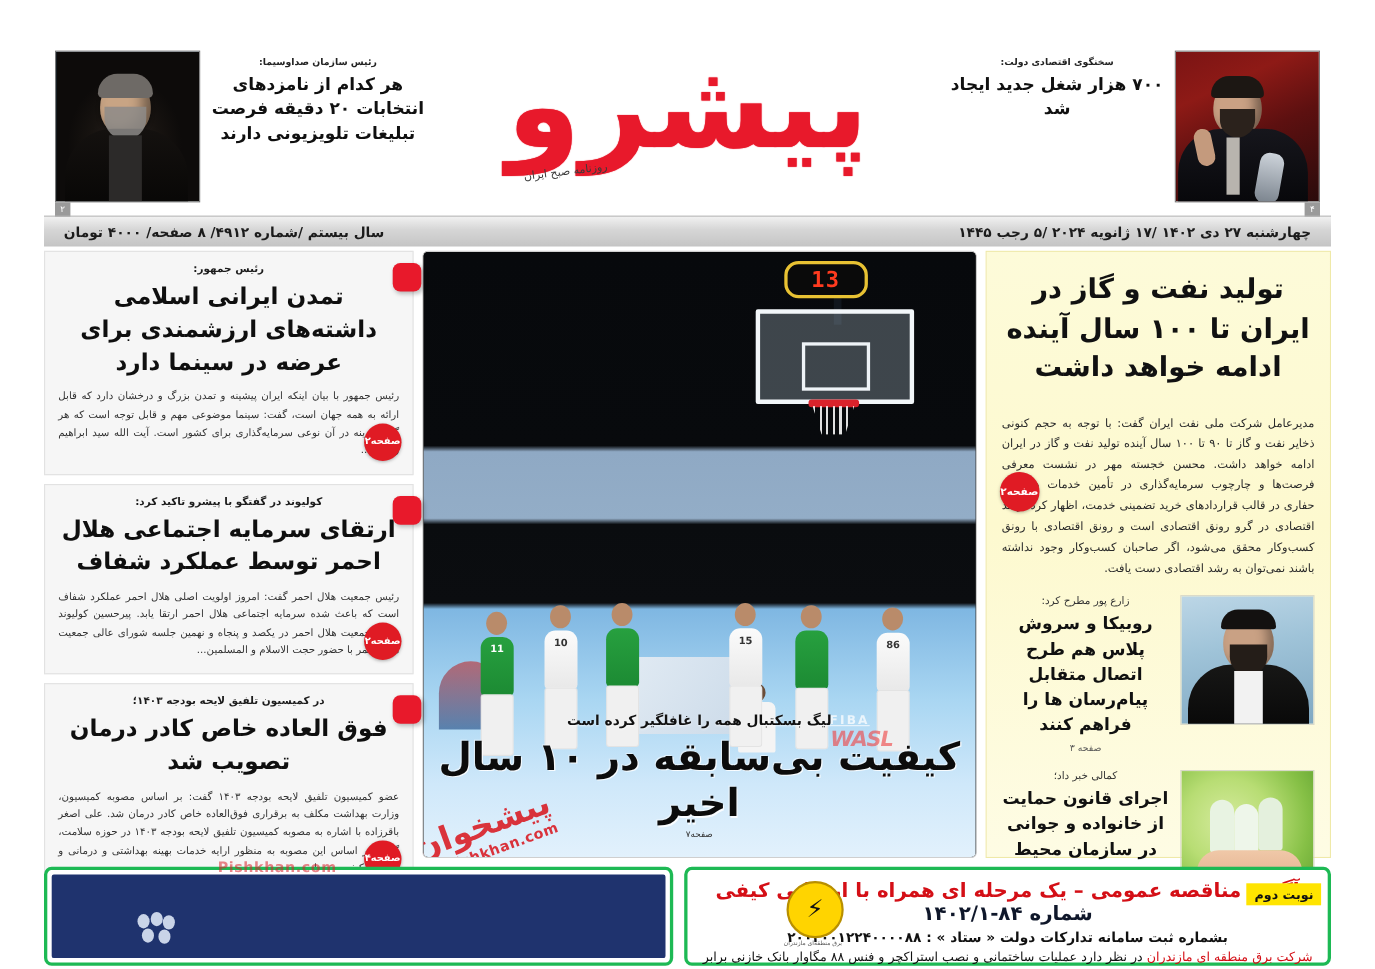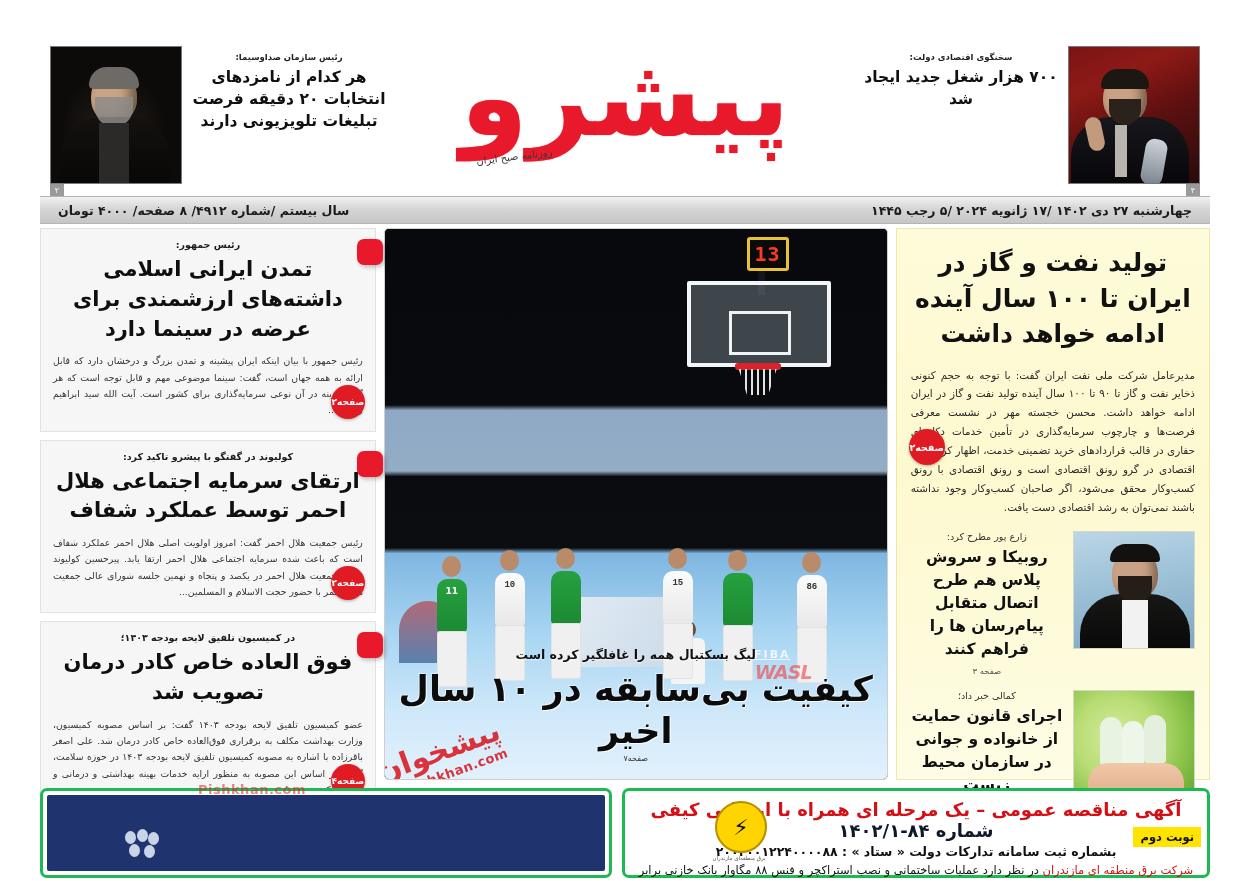--- a/index.html
+++ b/index.html
@@ -110,21 +110,21 @@
   .col-mid   { width:516px; position:relative; }
   .col-right { width:344px; display:flex; flex-direction:column; gap:8px; }
 
   
   .left-card {
     background: linear-gradient(180deg,#fdfbd9 0%, #fdf9cf 45%, #fefce4 100%);
     border:1px solid #efe9a8; height:100%; padding:12px 14px; position:relative;
   }
   .lead-head {
     font-size:25px; font-weight:700; color:#111; text-align:center; line-height:1.42;
-    margin: 4px 0 14px;
+    margin: 4px 0 24px;
   }
   .lead-body {
     font-size:10.4px; line-height:1.82; color:#2a2a2a; text-align:justify;
   }
   .badge {
     position:absolute; width:36px; height:36px; border-radius:50%;
     background:#e01b24; color:#fff; font-size:9.5px; font-weight:700;
     display:flex; align-items:center; justify-content:center;
     box-shadow:0 1px 3px rgba(0,0,0,.3);
   }
@@ -169,22 +169,22 @@
     position:absolute; inset:0;
     background:
       linear-gradient(180deg,
         #07090c 0%, #080a0d 32%,
         #8fa9c4 33%, #93adc7 44%,
         #0a0c0f 45%, #0b0d10 58%,
         #7fb7e2 59%, #a9d6f2 74%,
         #cfe8fa 88%, #e2f1fc 100%);
   }
   .scoreclock {
-    position:absolute; right:98px; top:8px; width:42px; height:34px;
-    background:#0a0a0a; border:3px solid #e8c233; border-radius:3px;
+    position:absolute; right:98px; top:8px; width:76px; height:34px;
+    background:#0a0a0a; border:3px solid #e8c233; border-radius:13px;
     display:flex; align-items:center; justify-content:center;
   }
   .scoreclock .num {
     color:#ff3b1f; font-family:"DejaVu Sans Mono","Liberation Mono",monospace;
     font-size:20px; font-weight:700; letter-spacing:1px;
   }
   .backboard {
     position:absolute; right:56px; top:52px; width:144px; height:86px;
     background: rgba(205,225,240,.28); border:4px solid #f2f6f9; border-radius:2px;
   }
@@ -197,21 +197,21 @@
 
   .player { position:absolute; bottom:92px; }
   .player .torso { width:30px; height:54px; border-radius:10px 10px 5px 5px; }
   .player .legs { width:30px; height:56px; background:#f0f0f0; border-radius:3px;
     box-shadow: inset 0 0 0 1px rgba(0,0,0,.05); margin-top:-2px; }
   .player .head { width:19px; height:21px; border-radius:50%; background:#b98b6a; margin:0 auto 2px; }
   .player .num { position:absolute; top:30px; left:0; width:30px; text-align:center;
     color:#fff; font-size:9px; font-weight:700; }
   .p-green .torso { background:linear-gradient(180deg,#27a03f,#1c8a33); }
   .p-white .torso { background:linear-gradient(180deg,#fbfbfb,#e8e8e8); }
-  .p-white .num { color:#333;font-family:Liberation Mono, monospace; }
+  .p-white .num { color:#333; }
 
   .fiba-logo { position:absolute; right:96px; bottom:118px; color:#ffffff; opacity:.75;
     font-size:11px; font-weight:700; letter-spacing:2px;text-decoration:underline; }
   .wasl-logo { position:absolute; right:75px; bottom:96px; color:#ef4444; opacity:.62;
     font-size:19px; font-weight:700; font-style:italic; letter-spacing:-1px; }
 
   .ref { position:absolute; bottom:96px; left:286px; width:34px; height:62px; }
   .ref .rh { width:16px;height:17px;border-radius:50%;background:#6a4c38;margin:0 auto;}
   .ref .rb { width:34px;height:46px;background:#f4f4f4;border-radius:6px 6px 2px 2px;}
 
@@ -240,21 +240,21 @@
     background:#e8192b; box-shadow:2px 2px 4px rgba(0,0,0,.25); }
   .r-badge { position:absolute; right:10px; bottom:12px; width:34px; height:34px; border-radius:50%;
     background:#e01b24; color:#fff; font-size:9px; font-weight:700;
     display:flex; align-items:center; justify-content:center; box-shadow:0 1px 3px rgba(0,0,0,.3); }
 
   
   .bottom { position:absolute; top:788px; left:40px; width:1170px; height:90px; display:flex; gap:10px; }
   .ad-tender { width:588px; border:3px solid #1db954; border-radius:7px; background:#fff;
     position:relative; padding:6px 10px; }
   .ad-nobat { position:absolute; right:6px; top:12px; background:#ffe400; color:#111;
-    font-size:11.5px; font-weight:700; padding:3px 7px;margin-top:24px; }
+    font-size:11.5px; font-weight:700; padding:3px 7px; }
   .ad-logo { position:absolute; left:86px; top:10px; width:56px; height:60px; }
   .ad-logo .circ { width:52px; height:52px; border-radius:50%; background:#ffd400;
     border:2px solid #b88f00; display:flex; align-items:center; justify-content:center;
     font-size:22px; font-weight:700; color:#111; }
   .ad-logo .cap { font-size:5.5px; color:#555; text-align:center; margin-top:2px; }
   .ad-t1 { font-size:18px; font-weight:700; color:#d40f16; text-align:center; margin:2px 0 0; }
   .ad-t2 { font-size:18px; font-weight:700; color:#0f172a; text-align:center; }
   .ad-t3 { font-size:12.5px; font-weight:700; color:#111; text-align:center; margin-top:3px; }
   .ad-t4 { font-size:11.5px; color:#111; text-align:center; margin-top:3px; line-height:1.4; }
   .ad-t4 em { color:#d40f16; font-style:normal; }

